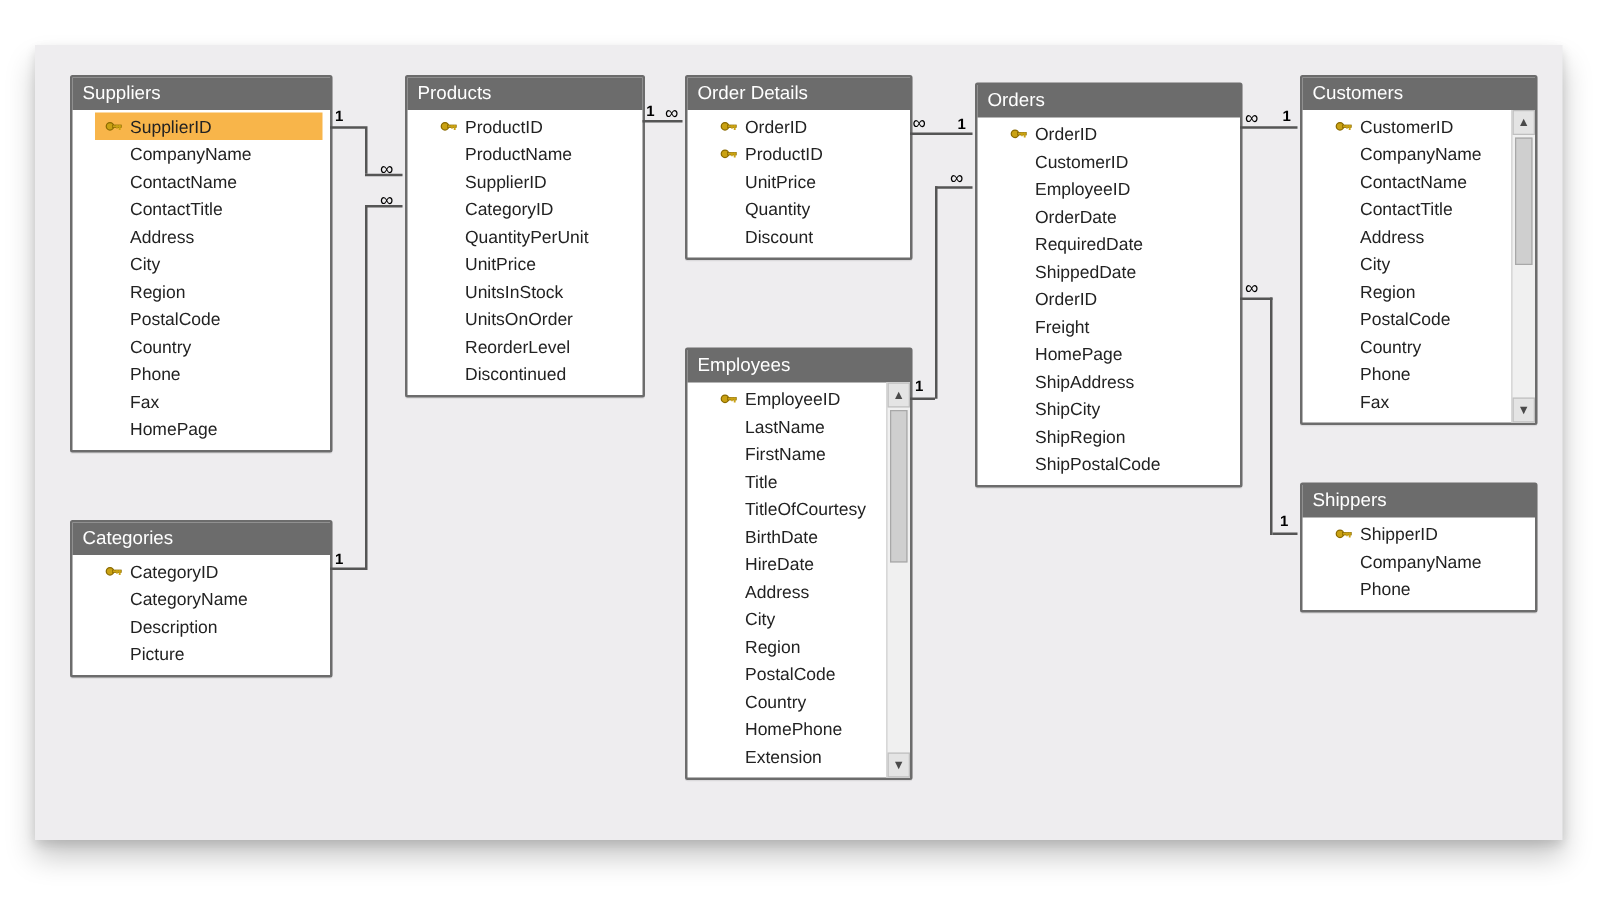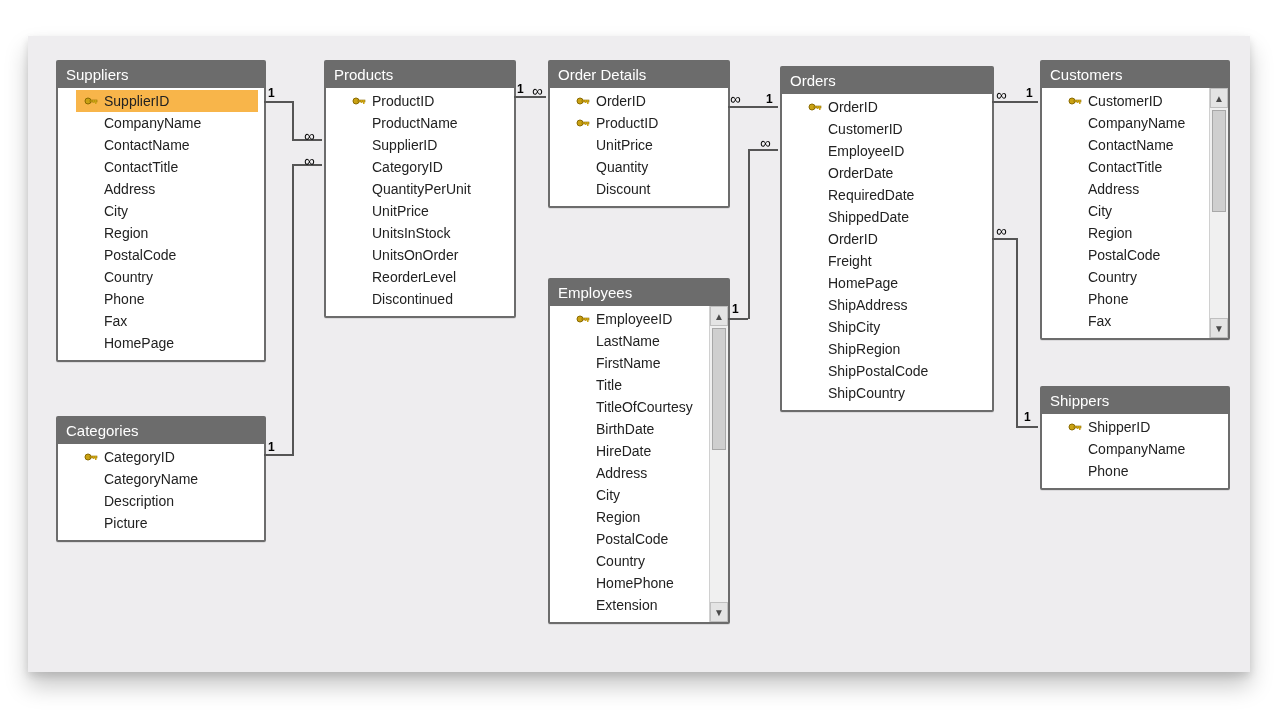--- a/index.html
+++ b/index.html
@@ -357,24 +357,20 @@
               <span class="col-name">ShipCity</span>
             </div>
             <div class="col-row">
               <span class="key-slot"></span>
               <span class="col-name">ShipRegion</span>
             </div>
             <div class="col-row">
               <span class="key-slot"></span>
               <span class="col-name">ShipPostalCode</span>
             </div>
-            <div class="col-row">
-              <span class="key-slot"></span>
-              <span class="col-name">ShipCountry</span>
-            </div>
           </div>
         </div>
     </div>
 
     <div id="tb-customers" class="table-box" style="left:1012px;top:24px;width:186px">
       <div class="tb-title">Customers</div>
       <div class="tb-body">
         <div class="tb-cols">
             <div class="col-row">
               <span class="key-slot key-icon">

